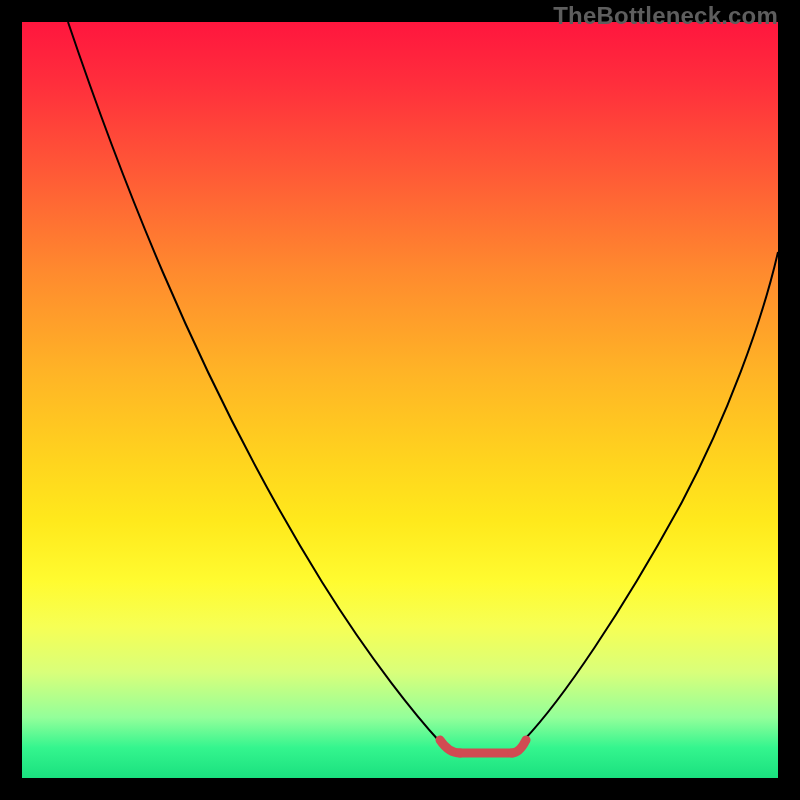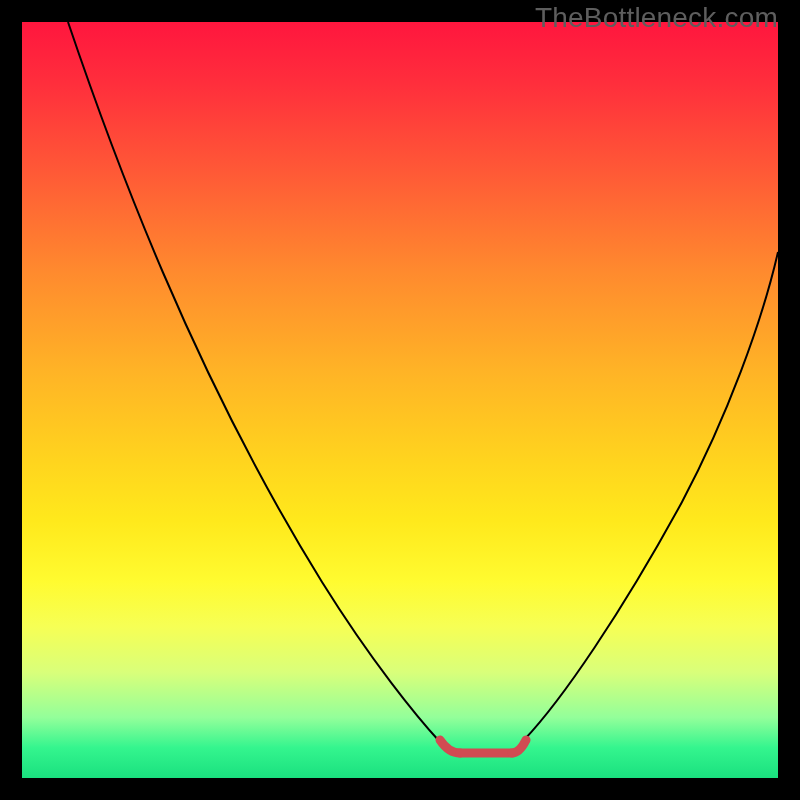--- a/index.html
+++ b/index.html
@@ -30,22 +30,22 @@
       #d9ff7a 86%,
       #93ff9a 92%,
       #34f58e 96%,
       #1ae07f 100%);
   }
   .watermark {
     position: absolute;
     top: 2px;
     right: 22px;
     color: #5e5e5e;
-    font-size: 28px;
-    font-weight: 400;
+    font-size: 24px;
+    font-weight: 700;
     letter-spacing: 0.2px;
   }
   svg.plot {
     position: absolute;
     left: 22px;
     top: 22px;
     width: 756px;
     height: 756px;
     overflow: visible;
   }

